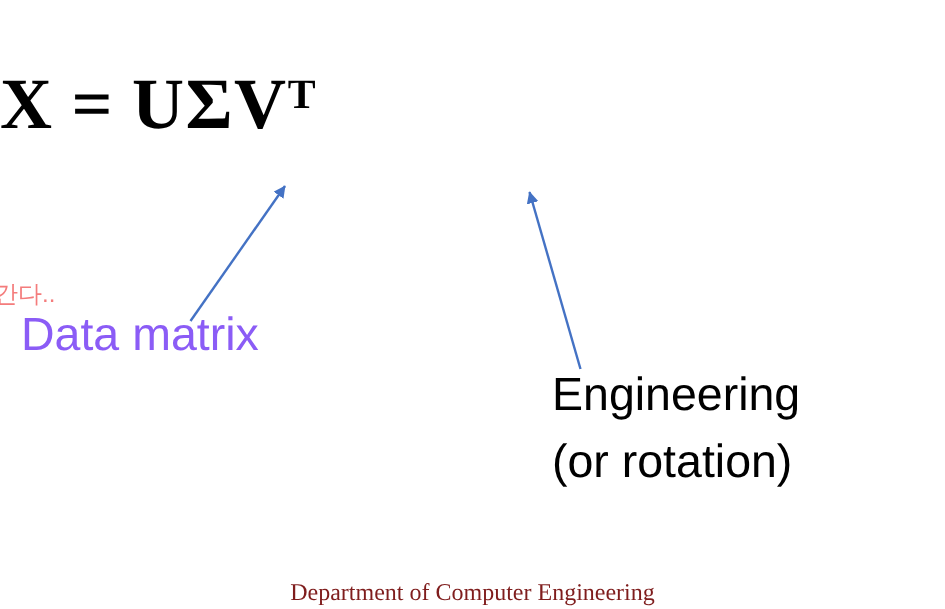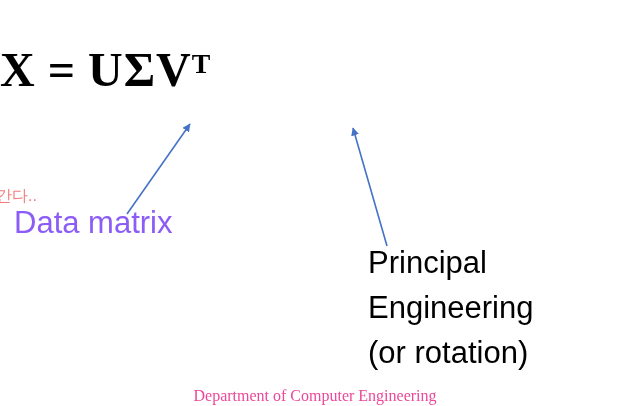--- a/index.html
+++ b/index.html
@@ -72,21 +72,21 @@
   }
 
   .footer {
     position: absolute;
     left: 0;
     top: 387px;
     width: 100%;
     text-align: center;
     font-family: "Liberation Serif", serif;
     font-size: 16px;
-    color: #ec4899;
+    color: #7f1d1d;
     white-space: nowrap;
   }
 </style>
 </head>
 <body>
 
 <div class="slide">
 
   <div class="formula">
     <span>X</span><span class="eq">=</span><span>UΣV</span><sup>T</sup>
@@ -100,20 +100,19 @@
     </defs>
     <line x1="127" y1="214" x2="190" y2="124" stroke-width="1.6" marker-end="url(#arrowhead)" stroke="#4472C4"></line>
     <line x1="387" y1="246" x2="353" y2="128" stroke-width="1.6" marker-end="url(#arrowhead)" stroke="#4472C4"></line>
   </svg>
 
   <div class="korean-note">간다..</div>
 
   <div class="data-matrix-label">Data matrix</div>
 
   <div class="principal-label">
-    <div>Principal</div>
     <div>Engineering</div>
     <div>(or rotation)</div>
   </div>
 
   <div class="footer">Department of Computer Engineering</div>
 
 </div>
 
 </body></html>

